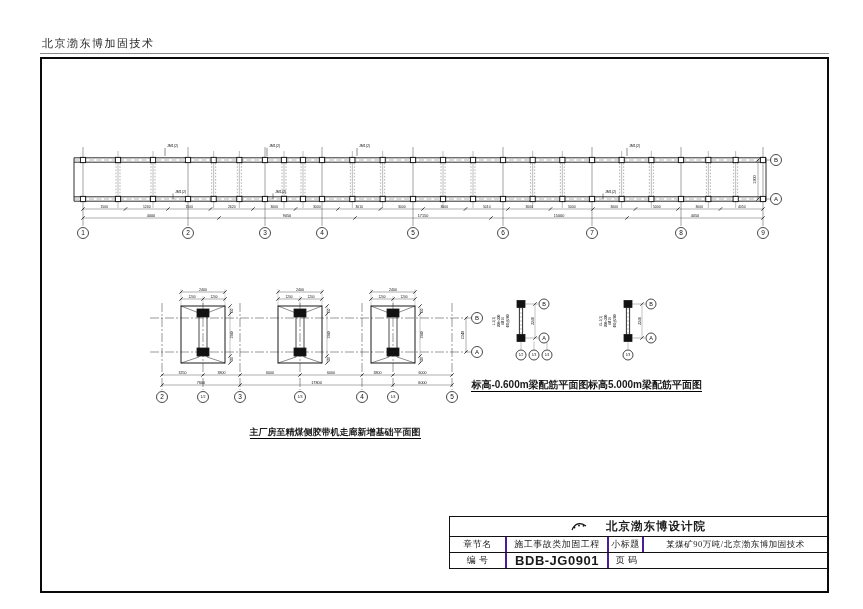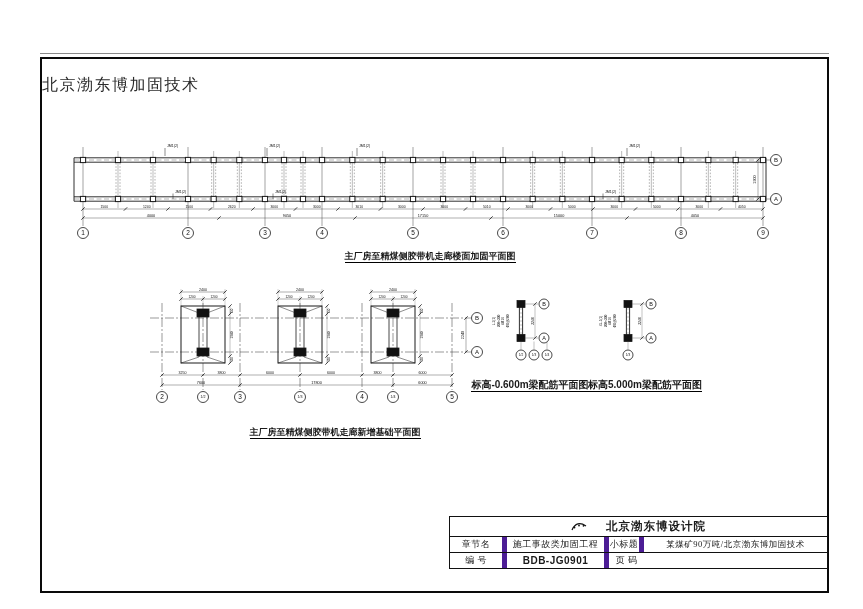--- a/index.html
+++ b/index.html
@@ -1,38 +1,38 @@
 <!DOCTYPE html>
 <html><head>
 <meta charset="utf-8">
 <style>
   html,body{margin:0;padding:0;background:#e8e8e8;}
   .page{position:relative;width:863px;height:609px;background:#ffffff;overflow:hidden;
         font-family:"Liberation Serif",serif;color:#1a1a1a;}
-  .hdr{position:absolute;left:42px;top:36px;font-size:16px;letter-spacing:1.5px;color:#2a2a2a;margin-top:39px;}
+  .hdr{position:absolute;left:42px;top:36px;font-size:11px;letter-spacing:1.5px;color:#2a2a2a;}
   .hdr-line{position:absolute;left:40px;top:53px;width:789px;height:1px;background:#8a8a8a;}
   .frame{position:absolute;left:40px;top:57px;width:785px;height:532px;border:2.5px solid #0a0a0a;}
   svg.scene{position:absolute;left:0;top:0;width:863px;height:609px;}
   svg text{font-family:"Liberation Sans",sans-serif;fill:#111;}
   .dtitle{position:absolute;text-align:center;font-weight:bold;
           font-family:"Liberation Sans",sans-serif;}
   .dtitle span{border-bottom:1.2px solid #000;padding-bottom:1px;}
   .t9{font-size:9px;} .t8{font-size:10px;}
   
   .tb{position:absolute;left:449px;top:516px;width:377px;background:#fff;
       border:1.5px solid #111;font-family:"Liberation Serif",serif;}
   .tb-head{height:19px;border-bottom:1px solid #111;display:flex;align-items:center;
            justify-content:center;gap:18px;font-size:11.5px;font-weight:600;letter-spacing:1px;}
   .tb-row{display:flex;height:15px;font-size:9px;}
   .tb-row.first{border-bottom:1px solid #111;}
   .tb-row .c{display:flex;align-items:center;justify-content:center;
-             border-right:5px solid #4c1d95;box-sizing:border-box;letter-spacing:.5px;}
+             border-right:2px solid #4c1d95;box-sizing:border-box;letter-spacing:.5px;}
   .tb-row .c:last-child{border-right:none;}
   .c.w1{width:57px;} .c.w2{width:102px;} .c.w3{width:35px;} .c.w4{flex:1;font-size:8.5px;}
-  .mono-b{font-family:"Liberation Sans",sans-serif;font-weight:bold;font-size:10px;letter-spacing:.5px;}
+  .mono-b{font-family:"Liberation Sans",sans-serif;font-weight:bold;font-size:13px;letter-spacing:.5px;}
 </style>
 </head>
 <body>
 
 <div class="page">
 
   <div class="hdr">北京渤东博加固技术</div>
   <div class="hdr-line"></div>
   <div class="frame"></div>
 
@@ -438,21 +438,20 @@
         <circle cx="651" cy="304" r="5" fill="#fff" stroke="#1a1a1a" stroke-width="0.8"></circle>
         <text x="651" y="305.925" font-size="5.5" text-anchor="middle">B</text>
         <circle cx="651" cy="338" r="5" fill="#fff" stroke="#1a1a1a" stroke-width="0.8"></circle>
         <text x="651" y="339.925" font-size="5.5" text-anchor="middle">A</text>
         <line x1="628" y1="341.5" x2="628" y2="349.5" stroke="#555" stroke-width="0.35"></line>
         <circle cx="628" cy="355" r="5" fill="#fff" stroke="#1a1a1a" stroke-width="0.8"></circle>
         <text x="628" y="356.12" font-size="3.2" text-anchor="middle">1/3</text>
       </g>
     </svg>
 
-  <div class="dtitle t9" style="left:290px;top:250px;width:280px;position:absolute;"><span>主厂房至精煤侧胶带机走廊楼面加固平面图</span></div>
 
   <div class="dtitle t9" style="left:225px;top:426px;width:220px;position:absolute;"><span>主厂房至精煤侧胶带机走廊新增基础平面图</span></div>
 
   <div class="dtitle t8" style="left:460px;top:378px;width:140px;position:absolute;"><span>标高-0.600m梁配筋平面图</span></div>
 
   <div class="dtitle t8" style="left:580px;top:378px;width:130px;position:absolute;"><span>标高5.000m梁配筋平面图</span></div>
 
   <div class="tb">
     <div class="tb-head">
       <svg width="17" height="11" viewBox="0 0 17 11">

